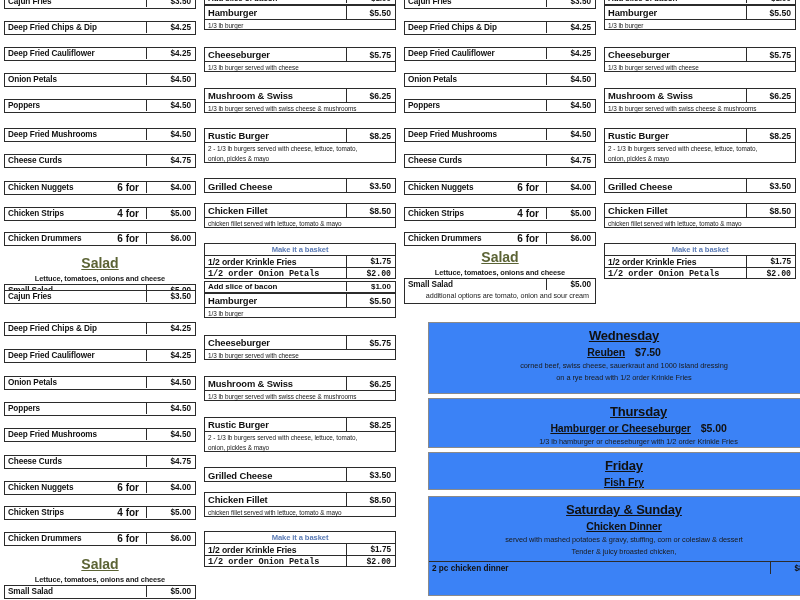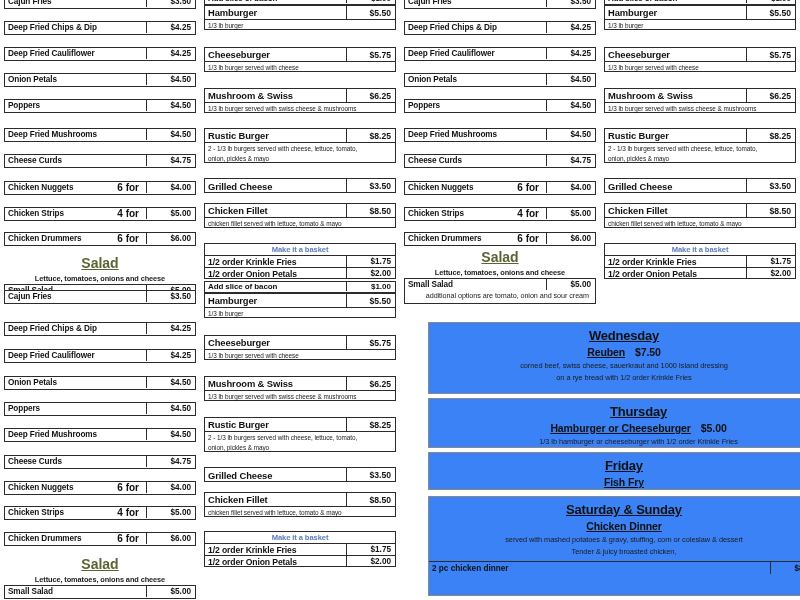--- a/index.html
+++ b/index.html
@@ -12,21 +12,21 @@
   .page{position:relative;width:800px;height:600px;}
 
   
   .box{
     position:absolute;box-sizing:border-box;
     border:1.3px solid #2b2b2b;background:#fff;
   }
   .row{
     display:flex;align-items:stretch;box-sizing:border-box;width:100%;
   }
-  .row + .row{border-top:1.3px solid #2b2b2b;}
+  .row + .row{border-top:1.3px solid #2b2b2b;font-family:Liberation Mono, monospace;}
   .name{
     flex:1 1 auto;display:flex;align-items:center;
     padding:0 3px;font-weight:bold;font-size:8.2px;letter-spacing:-.1px;
     white-space:nowrap;overflow:hidden;
   }
   .qty{
     flex:0 0 auto;display:flex;align-items:center;justify-content:flex-end;
     padding-right:7px;font-weight:bold;font-size:10px;white-space:nowrap;
   }
   .price{

